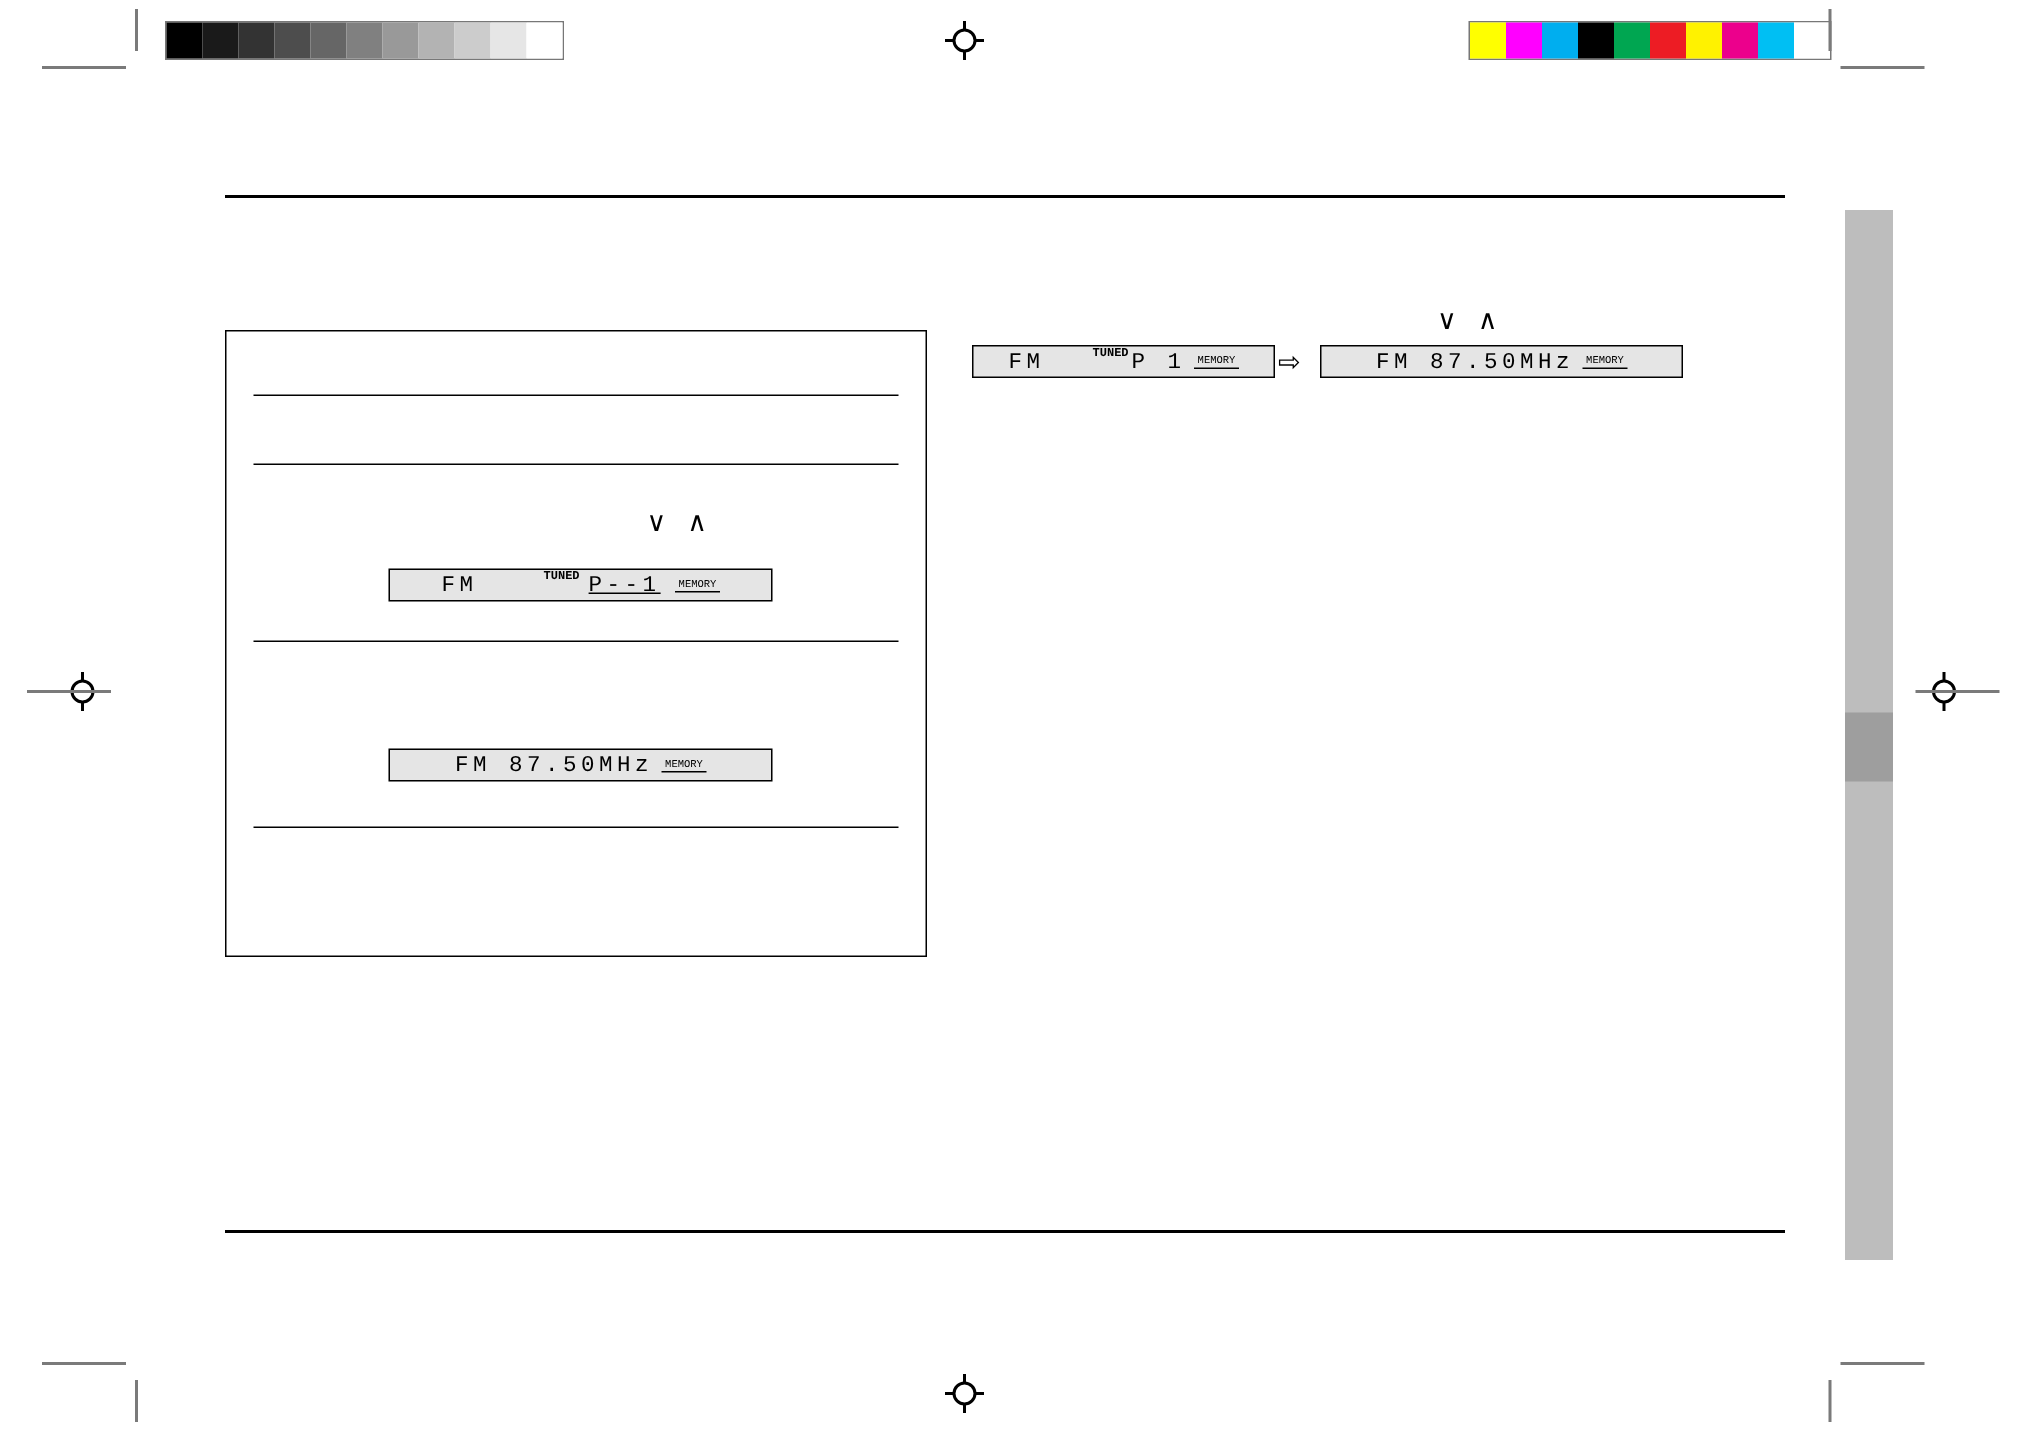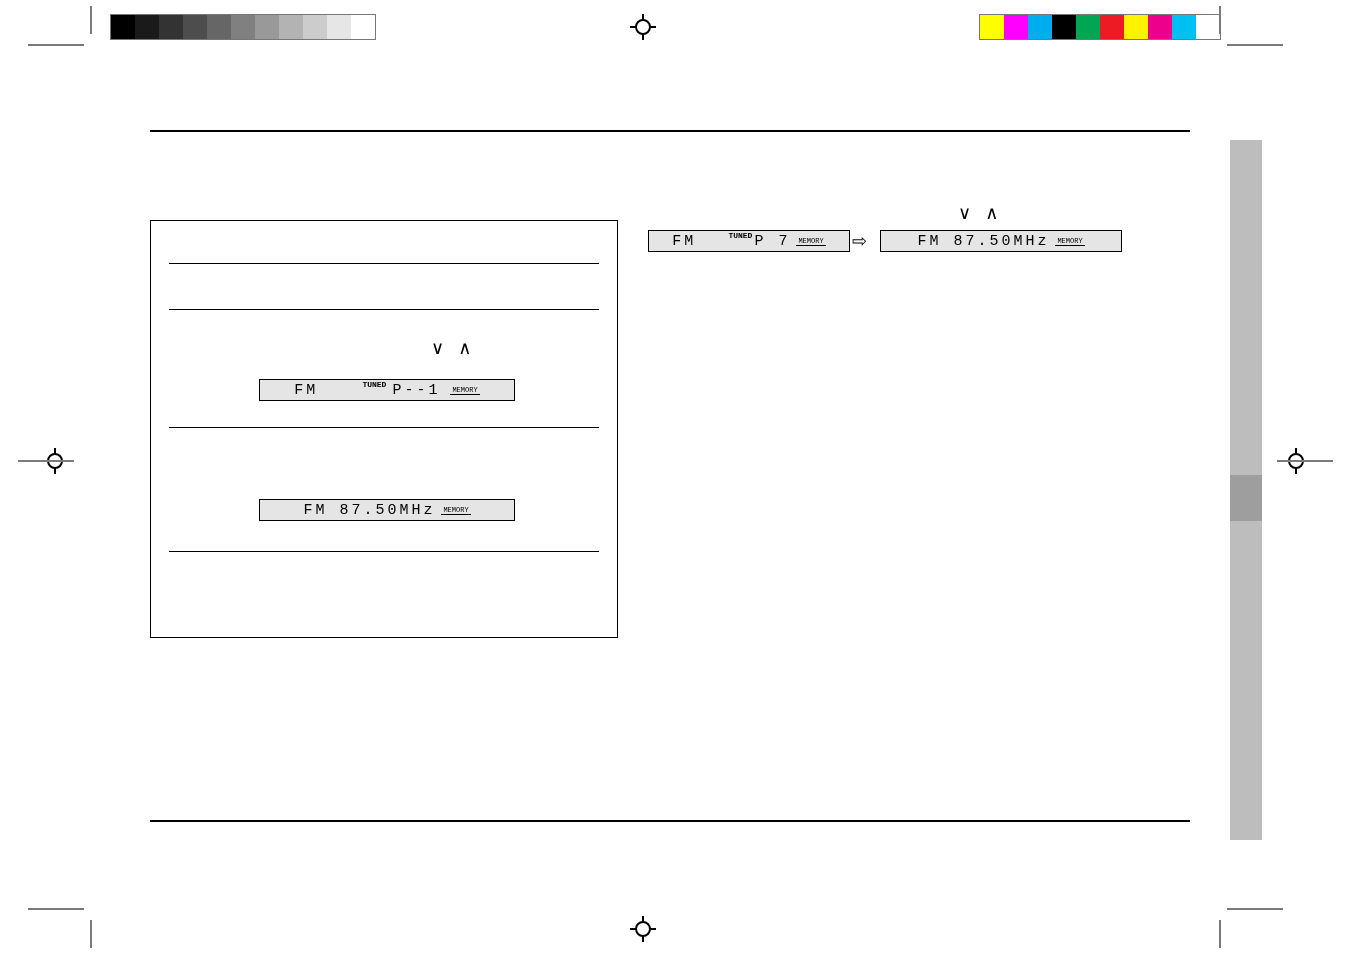--- a/index.html
+++ b/index.html
@@ -187,20 +187,21 @@
     gap: 14px;
     font-size: 18px;
     color: #000;
   }
 
   
   .flash-wrap {
     position: relative;
     display: inline-block;
     padding: 0 4px;
+    text-decoration: underline;
   }
   .flash-wrap::before,
   .flash-wrap::after {
     content: "";
     position: absolute;
     left: -6px;
     right: -6px;
     height: 8px;
     pointer-events: none;
   }
@@ -317,21 +318,21 @@
   <div class="right-col">
 
     <div class="chevrons" style="left:310px; top:12px;">
       <span>∨</span>
       <span>∧</span>
     </div>
 
     <div class="lcd" style="left:0px; top:40px; width:188px;">
       <span style="margin-right:32px;">FM</span>
       <span class="tuned">TUNED</span>
-      <span>P 7</span>
+      <span>P 1</span>
       <span class="memory-tag">MEMORY</span>
     </div>
 
     <span class="arrow" style="left:204px; top:40px;">⇨</span>
 
     <div class="lcd" style="left:232px; top:40px; width:228px;">
       <span>FM 87.50MHz</span>
       <span class="memory-tag">MEMORY</span>
     </div>
   </div>

